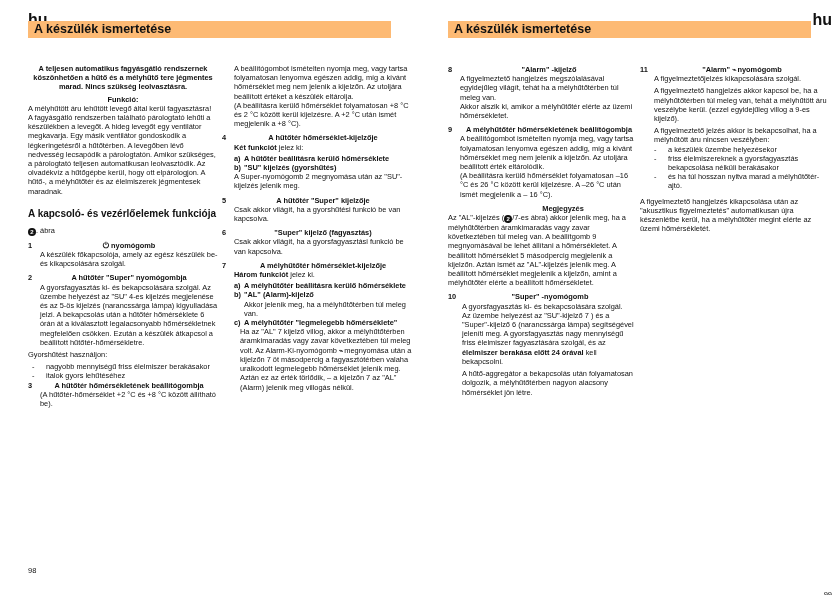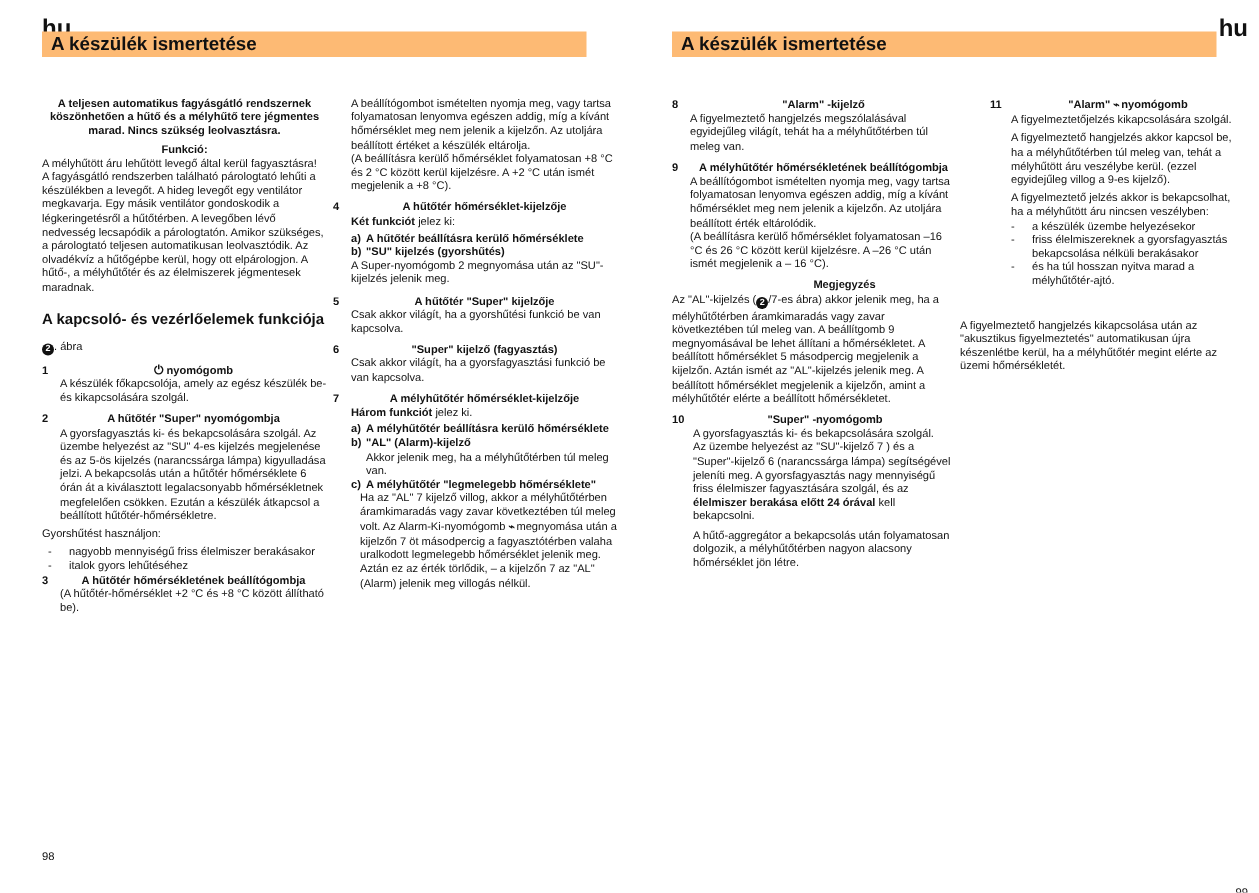--- a/index.html
+++ b/index.html
@@ -157,20 +157,21 @@
 <div class="page right">
   <div class="lang">hu</div>
   <div class="section-bar">A készülék ismertetése</div>
 
   <div class="col" style="left:28px; top:60px;">
     <div class="item">
       <span class="num">8</span>
       <div class="body">
         <div class="b">"Alarm" -kijelző</div>
         <div>A figyelmeztető hangjelzés megszólalásával egyidejűleg világít, tehát ha a mélyhűtőtérben túl meleg van.</div>
+        <div>Akkor alszik ki, amikor a mélyhűtőtér elérte az üzemi hőmérsékletet.</div>
       </div>
     </div>
 
     <div class="item">
       <span class="num">9</span>
       <div class="body">
         <div class="b">A mélyhűtőtér hőmérsékletének beállítógombja</div>
         <div>A beállítógombot ismételten nyomja meg, vagy tartsa folyamatosan lenyomva egészen addig, míg a kívánt hőmérséklet meg nem jelenik a kijelzőn. Az utoljára beállított érték eltárolódik.</div>
         <div>(A beállításra kerülő hőmérséklet folyamatosan –16 °C és 26 °C között kerül kijelzésre. A –26 °C után ismét megjelenik a – 16 °C).</div>
       </div>
@@ -187,37 +188,37 @@
         <div class="b">"Super" -nyomógomb</div>
         <div>A gyorsfagyasztás ki- és bekapcsolására szolgál.</div>
         <div><span>Az üzembe helyezést az "SU"-kijelző 7 ) és a "Super"-kijelző 6 (narancssárga lámpa) segítségével jeleníti meg. A gyorsfagyasztás nagy mennyiségű friss élelmiszer fagyasztására szolgál, és az</span> <span class="b">élelmiszer berakása előtt 24 órával</span><span> kell bekapcsolni.</span></div>
         <div style="margin-top:3px;">A hűtő-aggregátor a bekapcsolás után folyamatosan dolgozik, a mélyhűtőtérben nagyon alacsony hőmérséklet jön létre.</div>
       </div>
     </div>
   </div>
 
   <div class="col" style="left:220px; top:60px;">
     <div class="item">
-      <span class="num" style="width:14px;margin-left:20px;">11</span>
+      <span class="num" style="width:14px;">11</span>
       <div class="body">
         <div class="b"><span>"Alarm"</span> <span class="icon-alarm">⌁</span> <span>nyomógomb</span></div>
         <p>A figyelmeztetőjelzés kikapcsolására szolgál.</p>
         <p>A figyelmeztető hangjelzés akkor kapcsol be, ha a mélyhűtőtérben túl meleg van, tehát a mélyhűtött áru veszélybe kerül. (ezzel egyidejűleg villog a 9-es kijelző).</p>
         <div>A figyelmeztető jelzés akkor is bekapcsolhat, ha a mélyhűtött áru nincsen veszélyben:</div>
         <div class="dash" style="padding-left:0;">
             <span class="d">-</span>
             <span>a készülék üzembe helyezésekor</span>
           </div>
         <div class="dash" style="padding-left:0;">
             <span class="d">-</span>
             <span>friss élelmiszereknek a gyorsfagyasztás bekapcsolása nélküli berakásakor</span>
           </div>
         <div class="dash" style="padding-left:0;">
             <span class="d">-</span>
             <span>és ha túl hosszan nyitva marad a mélyhűtőtér-ajtó.</span>
           </div>
       </div>
     </div>
-    <div style="margin-top:20px;">A figyelmeztető hangjelzés kikapcsolása után az "akusztikus figyelmeztetés" automatikusan újra készenlétbe kerül, ha a mélyhűtőtér megint elérte az üzemi hőmérsékletét.</div>
+    <div style="margin-top:6px;">A figyelmeztető hangjelzés kikapcsolása után az "akusztikus figyelmeztetés" automatikusan újra készenlétbe kerül, ha a mélyhűtőtér megint elérte az üzemi hőmérsékletét.</div>
   </div>
 
   <div class="pgnum">99</div>
 </div>
 
 </body></html>

